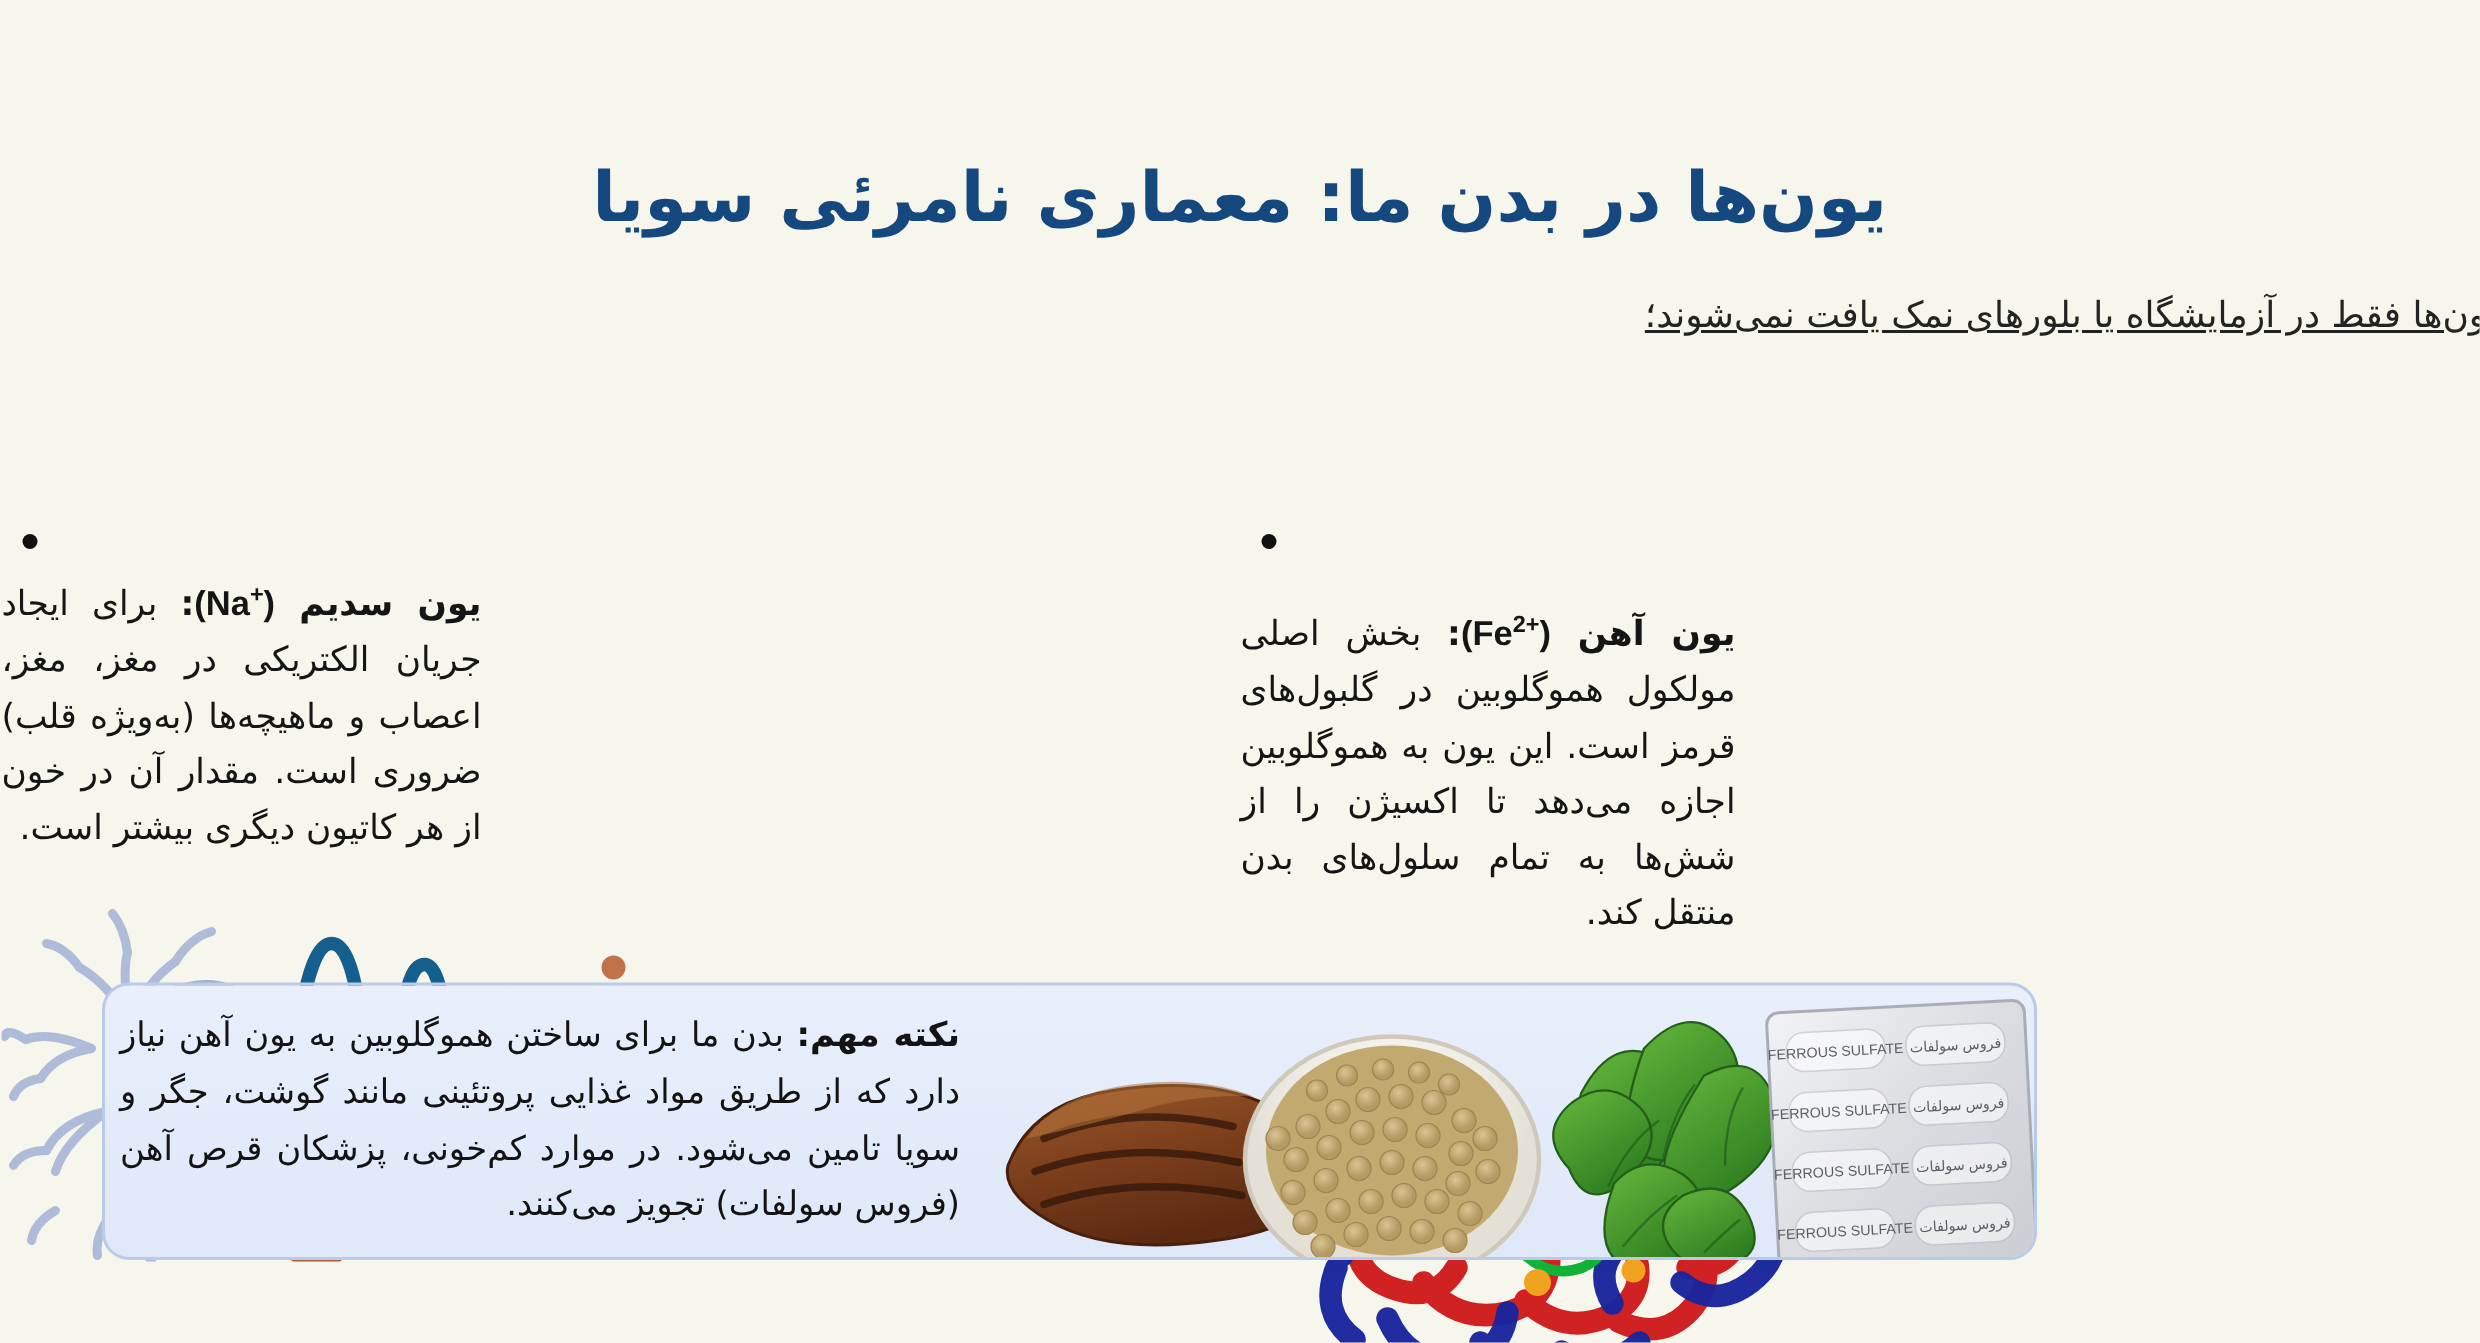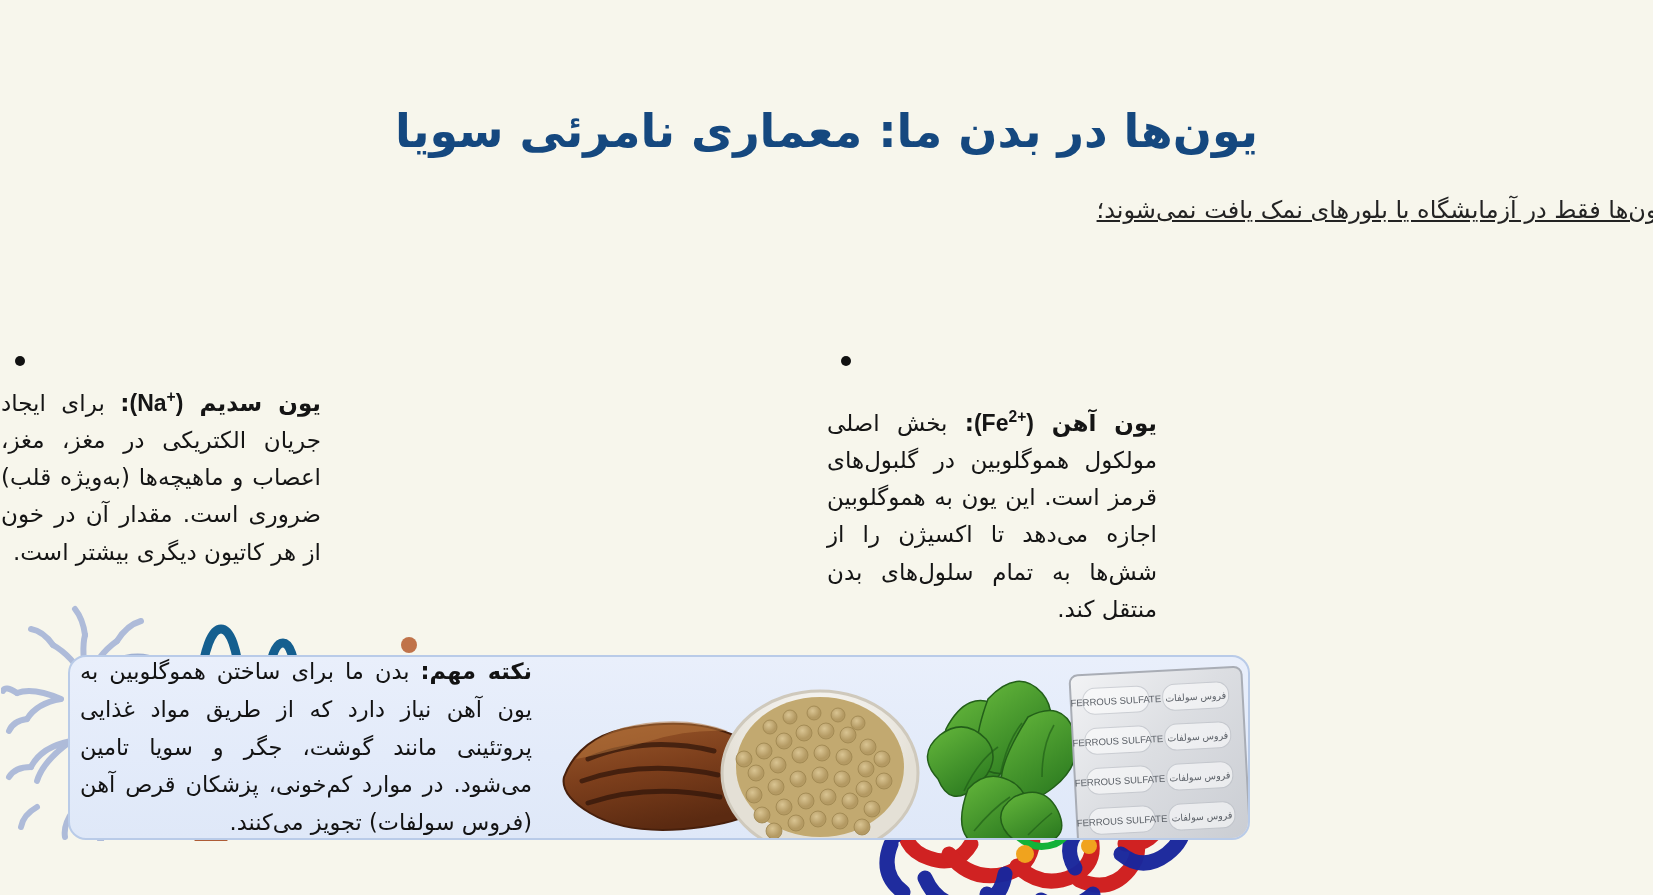--- a/index.html
+++ b/index.html
@@ -103,21 +103,21 @@
     position: relative;
   }
   .art-hemoglobin { width: 420px; height: 300px; margin-right: 6px; }
   .art-neuron     { width: 430px; height: 250px; margin-right: 10px; margin-top: 20px; text-decoration: underline; }
 
   
   .callout {
     position: absolute;
     left: 68px;
     top: 655px;
-    width: 1182px;
+    width: 1290px;
     height: 185px;
     background: linear-gradient(180deg, #e9effb 0%, #e3ebfa 55%, #dfe8f8 100%);
     border: 2px solid #b9cbe8;
     border-radius: 18px;
     box-sizing: border-box;
     overflow: hidden;
     display: flex;
     flex-direction: row-reverse;
     align-items: center;
     direction: rtl;

